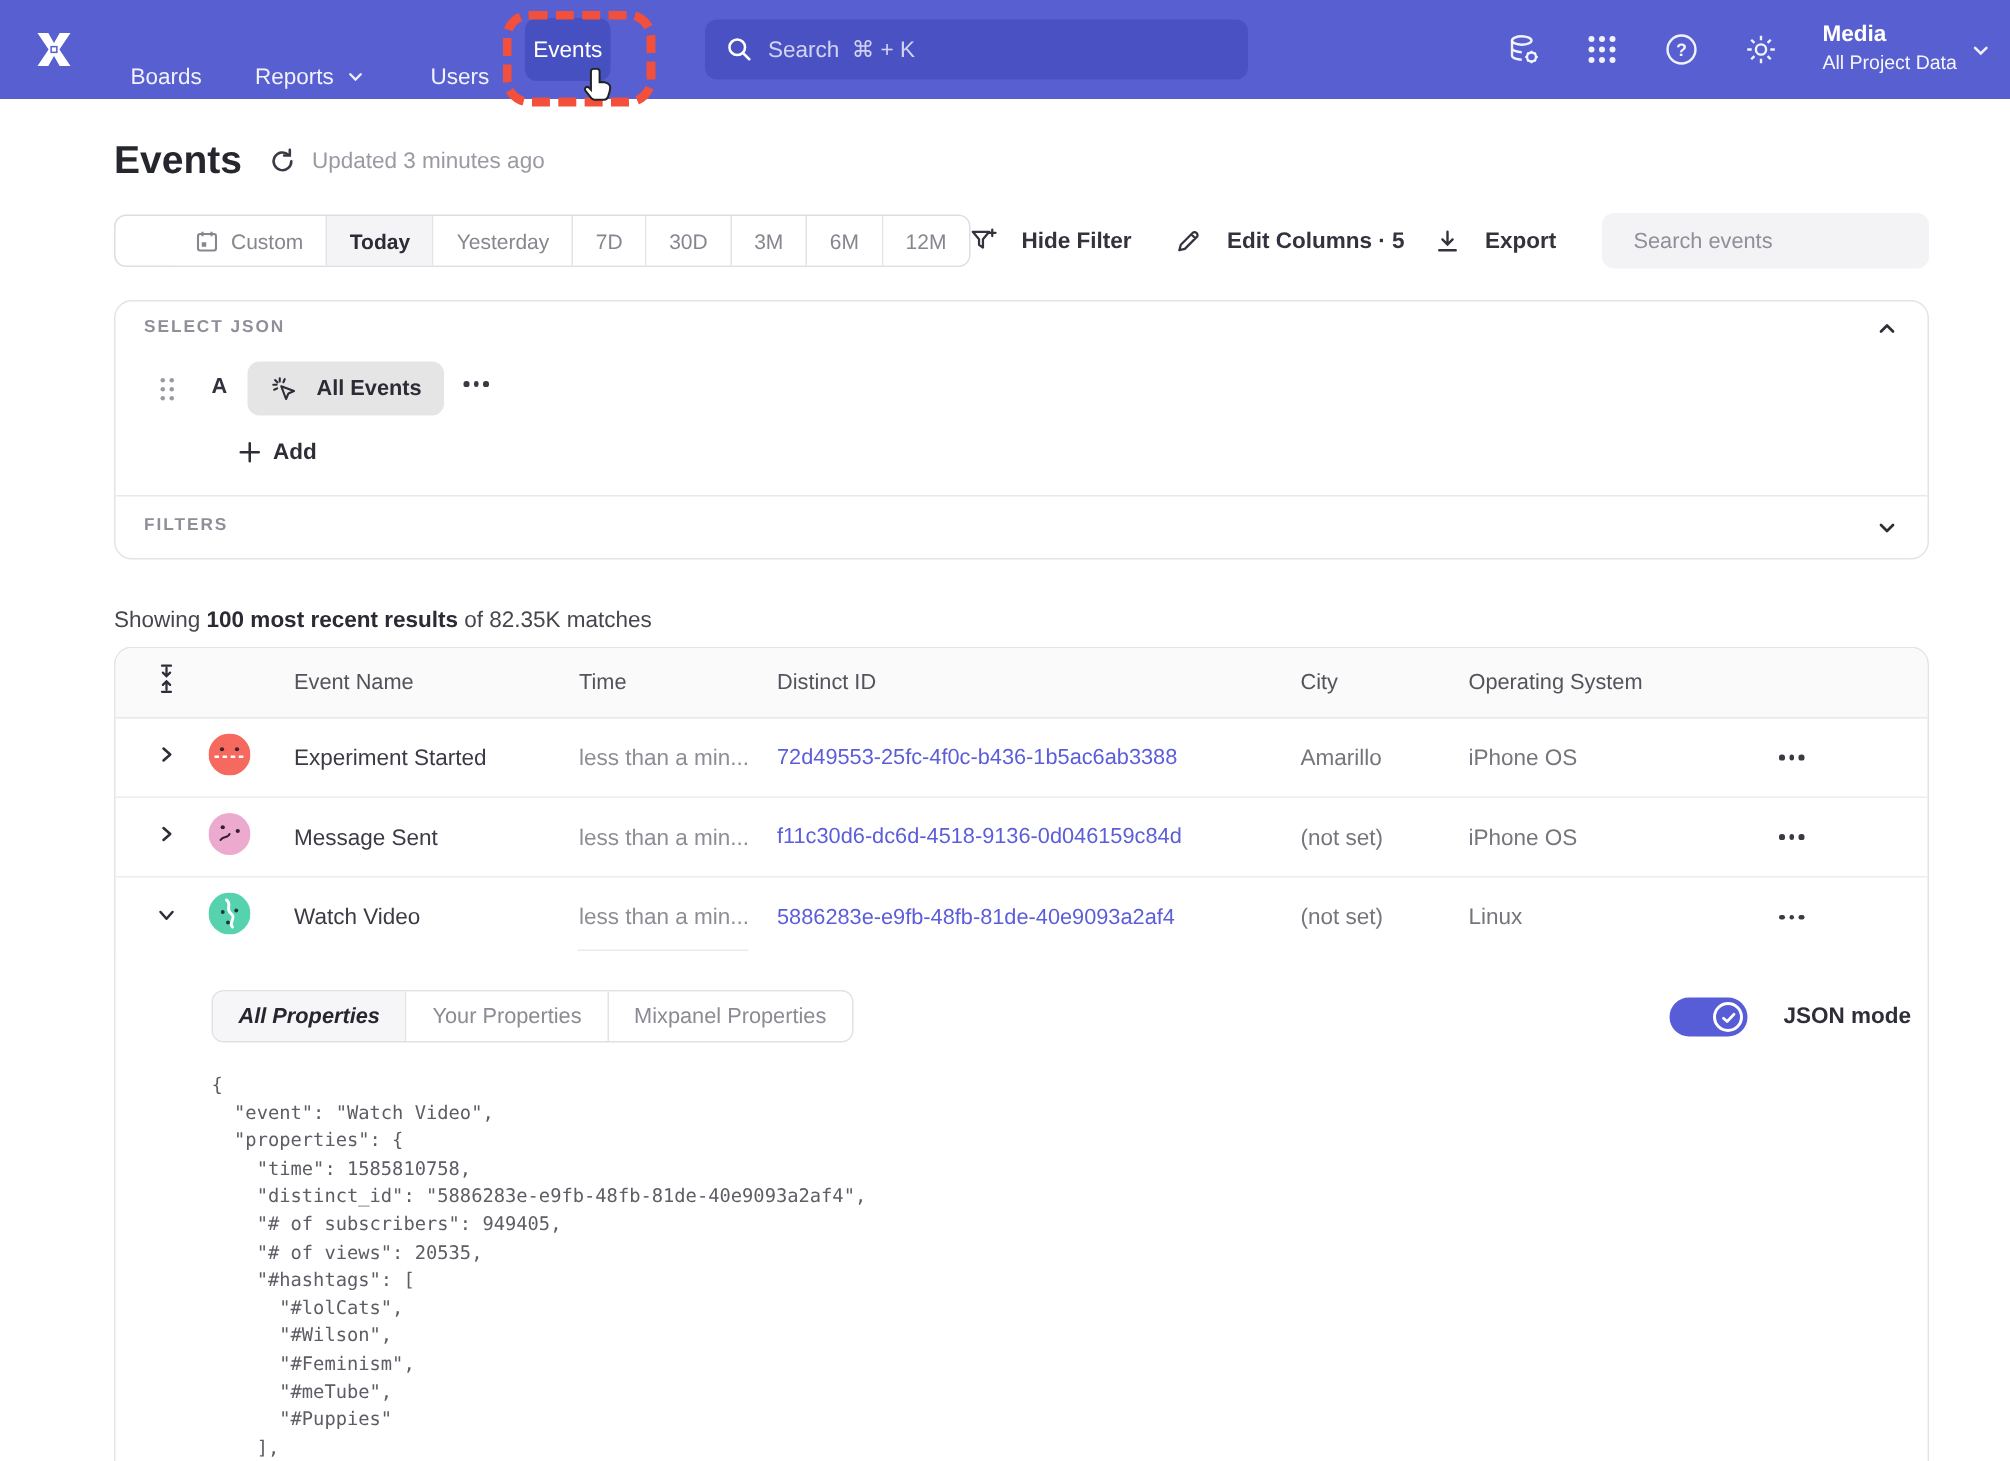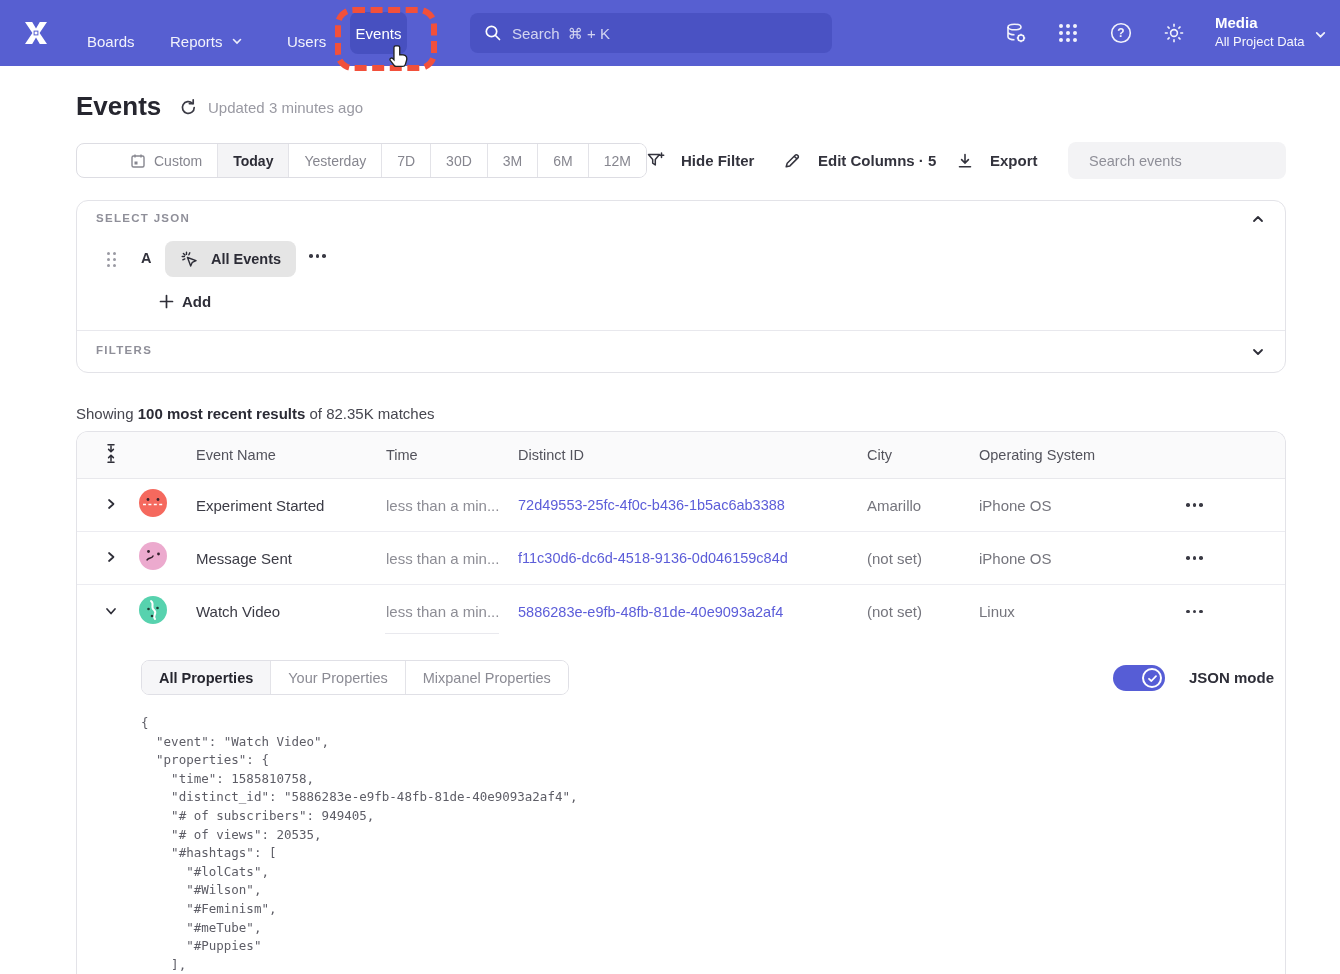--- a/index.html
+++ b/index.html
@@ -2,21 +2,21 @@
 <html><head>
 <meta charset="utf-8">
 <style>
   * { margin:0; padding:0; box-sizing:border-box; }
   html,body { width:1340px; height:974px; }
   body { font-family:"Liberation Sans","DejaVu Sans",sans-serif; background:#fff; }
   .page { position:relative; width:1340px; height:974px; overflow:hidden; background:#fff; }
 
   
   .navbar { position:absolute; left:0; top:0; width:1340px; height:66px; background:#575fd1; }
-  .nav-item { position:absolute; top:8px; height:66px; display:flex; align-items:center; color:rgba(255,255,255,.92); font-size:15px; cursor:default; }
+  .nav-item { position:absolute; top:18px; height:66px; display:flex; align-items:center; color:rgba(255,255,255,.92); font-size:15px; cursor:default; }
   .nav-pill { position:absolute; left:350px; top:12px; width:57px; height:42px; background:#4750c0; border-radius:8px; display:flex; align-items:center; justify-content:center; color:#fff; font-size:15px; }
   .nav-search { position:absolute; left:470px; top:13px; width:362px; height:40px; background:#4a52c3; border-radius:8px; display:flex; align-items:center; padding:0 14px;justify-content:center; }
   .nav-search input { flex:1; background:transparent; border:none; outline:none; color:rgba(255,255,255,.9); font-size:15px; margin-left:10px; font-family:"Liberation Sans","DejaVu Sans",sans-serif; }
   .nav-search input::placeholder { color:rgba(255,255,255,.75); }
   .nav-icon-btn { position:absolute; top:21px; width:24px; height:24px; }
   .project { position:absolute; left:1215px; top:13px; color:#fff; }
   .project .name { font-size:15px; font-weight:bold; line-height:20px; }
   .project .sub { font-size:13px; line-height:18px; opacity:.95; }
   .annotation-box { position:absolute; left:335px; top:7px; width:102px; height:64px; border:6px dashed #f2503b; border-radius:18px; pointer-events:none; }
   .cursor-icon { position:absolute; left:388px; top:44px; pointer-events:none; }
@@ -72,21 +72,21 @@
   .avatar { width:28px; height:28px; }
   .sort-icon { padding-left:27px; }
   .row-menu { justify-self:start; }
   .time-underline { position:absolute; left:308px; top:201px; width:114px; height:1px; background:#e9e9ee; }
 
   
   .expanded-panel { position:absolute; left:0; top:206px; width:100%; height:354px; background:#fff; }
   .prop-tabs { position:absolute; left:64px; top:22px; height:35px; display:flex; border:1px solid #e0e0e6; border-radius:8px; overflow:hidden; }
   .prop-tab { display:flex; align-items:center; padding:0 17px; font-size:14.5px; color:#8b8b94; border-right:1px solid #e3e3e8; background:#fff; }
   .prop-tab:last-child { border-right:none; }
-  .prop-tab.selected { background:#f6f6f8; color:#26262f; font-weight:bold; }
+  .prop-tab.selected { background:#f6f6f8; color:#26262f; font-weight:bold;font-style:italic; }
   .json-toggle { position:absolute; left:1036px; top:27px; width:52px; height:26px; border-radius:13px; background:#565dd6; }
   .json-toggle .knob { position:absolute; right:3px; top:3px; width:20px; height:20px; border-radius:50%; border:2.5px solid #fff; display:flex; align-items:center; justify-content:center; }
   .json-mode-label { position:absolute; left:1112px; top:31px; font-size:15px; font-weight:bold; color:#2e2e38; }
   .json-pre { position:absolute; left:64px; top:76px; font-family:"DejaVu Sans Mono","Liberation Mono",monospace; font-size:12.5px; line-height:18.6px; color:#5d5d66; white-space:pre; }
 </style>
 </head>
 <body>
 
 <div class="page">
 

